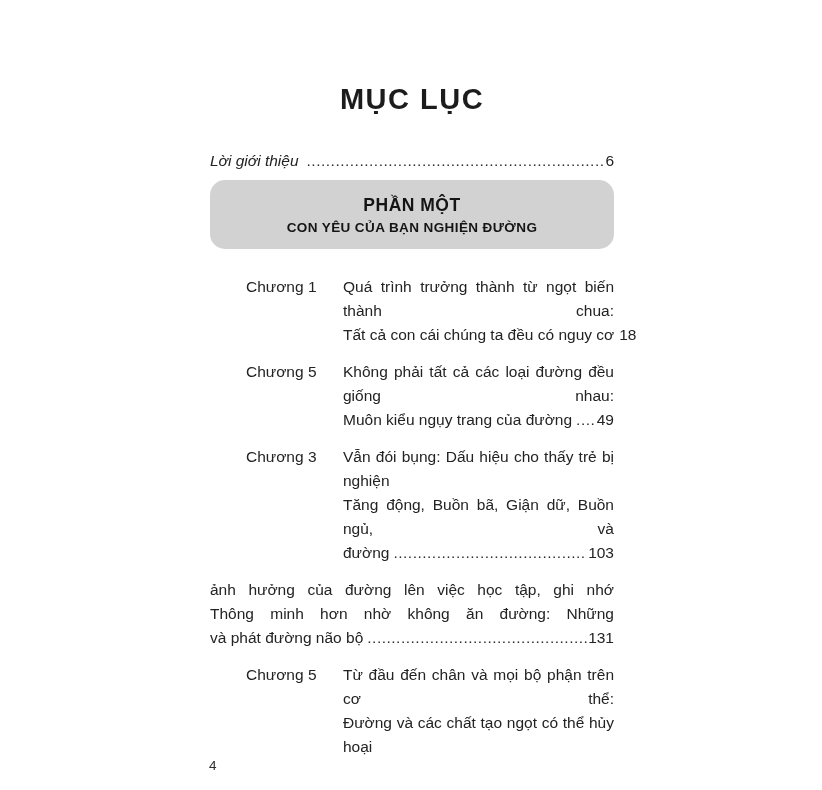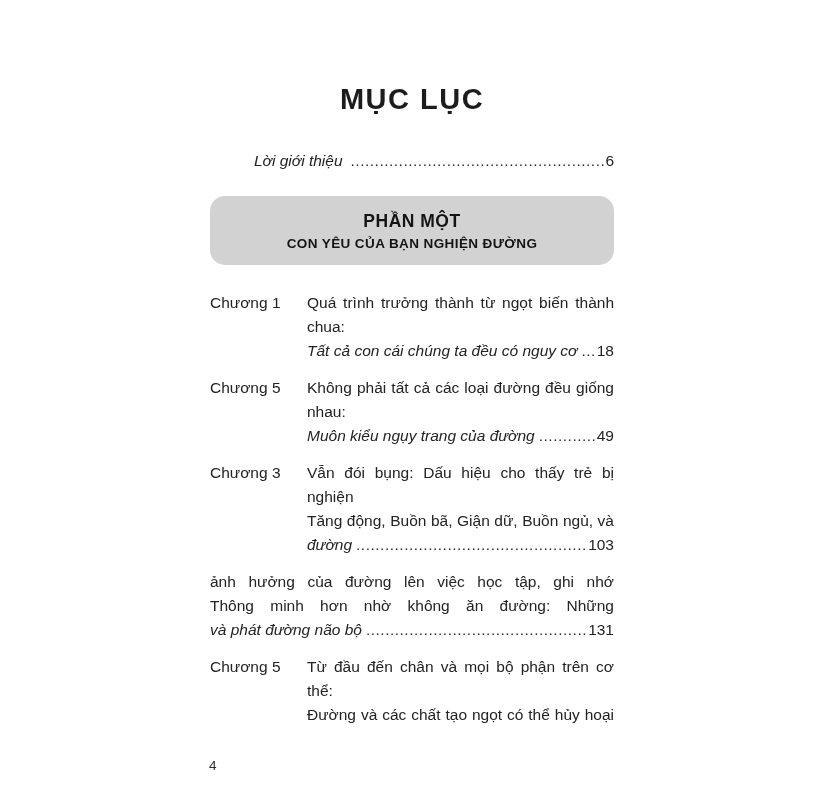--- a/index.html
+++ b/index.html
@@ -30,40 +30,39 @@
     letter-spacing: 1.5px;
     text-align: center;
     color: #1c1c1c;
   }
   .intro-row {
     margin-top: 32px;
     display: flex;
     align-items: flex-start;
     font-size: 15.5px;
     line-height: 22px;
-    margin-left: 44px;
   }
   .intro-label {
     font-style: italic;
     white-space: pre;
   }
   .leader {
     flex: 1 1 0;
     min-width: 0;
     overflow: hidden;
     white-space: nowrap;
     letter-spacing: 0.5px;
     color: #2b2b2b;
     margin-left: 8px;
   }
   .page-ref {
     white-space: pre;
   }
   .part-box {
-    margin-top: 24px;
+    margin-top: 8px;
     background: #d2d2d2;
     border-radius: 15px;
     padding: 13px 10px 11px 10px;
     text-align: center;
     color: #141414;
   }
   .part-title {
     font-size: 17.5px;
     line-height: 24px;
     font-weight: bold;
@@ -81,36 +80,36 @@
   .chapter {
     display: flex;
     margin-bottom: 13px;
     font-size: 15.5px;
     line-height: 24px;
   }
   .chapter-label {
     width: 97px;
     flex: 0 0 97px;
     white-space: pre;
+    margin-left: 36px;
   }
   .chapter-body {
     flex: 1 1 0;
     min-width: 0;
   }
   .jline {
     text-align: justify;
     text-align-last: justify;
   }
   .lastline {
     display: flex;
     align-items: baseline;
   }
   .lastline .txt {
     white-space: pre;
-    font-style: italic;
   }
   .lastline .leader {
     margin-left: 4px;
     margin-right: 1px;
   }
   .folio {
     position: absolute;
     left: 209px;
     top: 758px;
     font-size: 13.5px;

